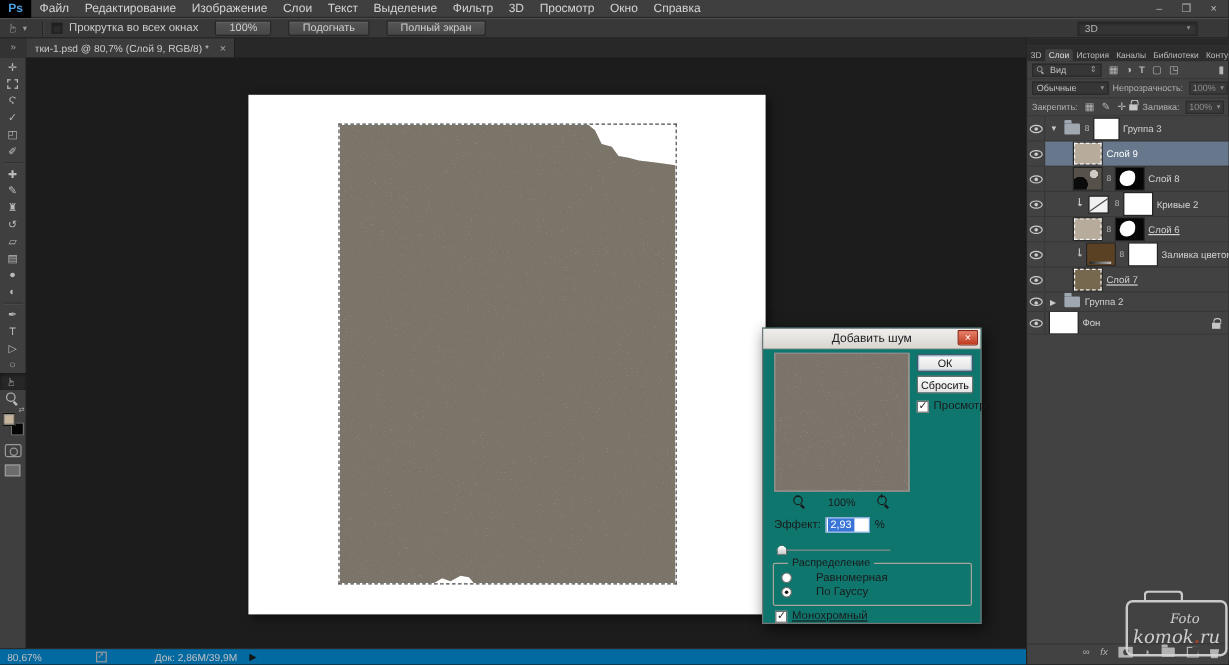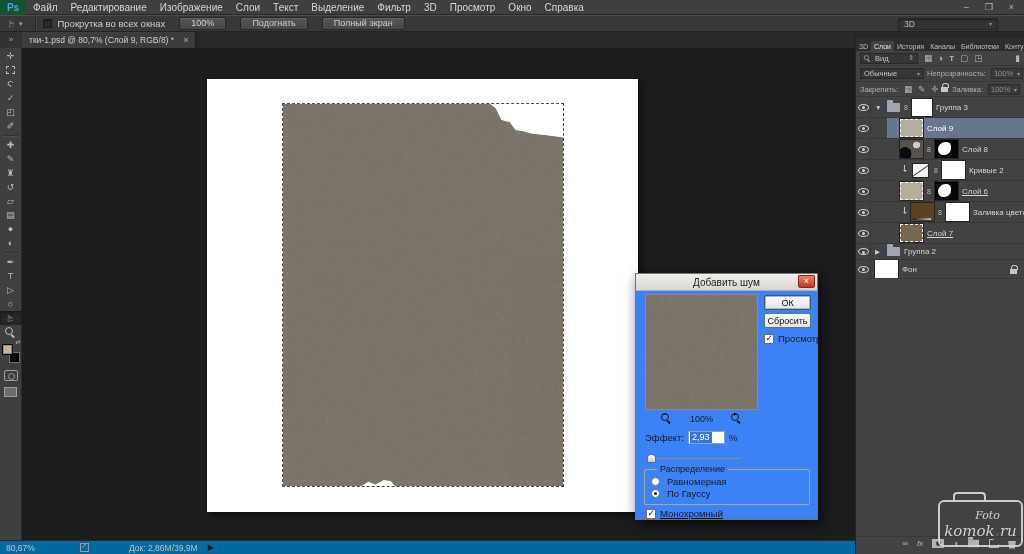--- a/index.html
+++ b/index.html
@@ -4,21 +4,21 @@
 <style>
   * { margin:0; padding:0; box-sizing:border-box; }
   html,body { background:#111; }
   .app { position:relative; width:1024px; height:554px; overflow:hidden;
          font-family:"Liberation Sans","DejaVu Sans",sans-serif; background:#1d1d1d;
          -webkit-user-select:none; user-select:none; }
 
   
   .menubar { position:absolute; left:0; top:0; width:1024px; height:15px; background:#3f3f3f;
              border-bottom:1px solid #2a2a2a; display:flex; align-items:center; font-size:10px; color:#d4d4d4; }
-  .ps-logo { width:26px; height:15px; background:#14532d; color:#4ba3e3; font-weight:bold;
+  .ps-logo { width:26px; height:15px; background:#000000; color:#4ba3e3; font-weight:bold;
              font-size:10px; display:flex; align-items:center; justify-content:center; margin-right:7px; }
   .menus { display:flex; gap:13px; }
   .menus span { cursor:default; }
   .win-controls { margin-left:auto; display:flex; gap:16px; padding-right:10px; color:#b9b9b9; font-size:9px; }
 
   
   .optionsbar { position:absolute; left:0; top:15px; width:1024px; height:17px; background:#383838;
                 border-top:1px solid #4c4c4c; border-bottom:1px solid #232323;
                 display:flex; align-items:center; font-size:9.5px; color:#cccccc; }
   .hand-glyph { margin-left:7px; font-size:10px; color:#cfcfcf; }
@@ -72,21 +72,21 @@
   .canvas-area { position:absolute; left:22px; top:48px; width:833px; height:492px; background:#1c1c1c; }
   .page { position:absolute; left:185px; top:31px; width:431px; height:433px; background:#ffffff;
           box-shadow:3px 3px 7px rgba(0,0,0,.55); }
   .selection { position:absolute; left:75px; top:24px; width:282px; height:384px; border:1px dashed #4b4b4b; }
   .paper { position:absolute; inset:0; background:#b1a697; overflow:hidden;
     clip-path:polygon(0% 0%,74% 0%,76% 1.2%,78% 4.2%,81% 4.8%,83% 6.8%,86% 7.2%,89% 7.8%,94% 8.2%,100% 8.8%,
     100% 100%,40% 100%,38.5% 98.7%,36% 98.4%,33% 99.6%,30.5% 98.9%,28% 100%,0% 100%); }
   .grain-svg { position:absolute; inset:0; width:100%; height:100%; }
 
   
-  .dialog { position:absolute; left:635px; top:273px; width:183px; height:247px; background:#3b82f6;
+  .dialog { position:absolute; left:635px; top:273px; width:183px; height:247px; background:#0f766e;
             border:1px solid #757575; box-shadow:3px 4px 12px rgba(0,0,0,.65); font-size:9.5px; color:#1a1a1a; z-index:20; }
   .dlg-title { height:17px; background:linear-gradient(#f0efed,#d9d6d1); border-bottom:1px solid #b3b0aa;
                display:flex; align-items:center; justify-content:center; font-size:10px; color:#222; position:relative; }
   .dlg-close { position:absolute; right:2px; top:1px; width:17px; height:13px;
                background:linear-gradient(#e8816b,#bf3a20); border:1px solid #8f2613; border-radius:1px 1px 2px 2px;
                color:#fff; font-size:9px; line-height:11px; text-align:center; }
   .preview { position:absolute; left:9px; top:20px; width:113px; height:116px; border:1px solid #8b8b8b;
              background:#b7ac9d; overflow:hidden; }
   .dlg-btn { position:absolute; left:128px; width:47px; height:15px; background:linear-gradient(#fbfbfb,#e3e3e3);
              border:1px solid #707070; border-radius:2px; font-size:9px; font-family:inherit; color:#111; }
@@ -105,21 +105,21 @@
                   align-items:center; padding-left:1px; }
   .effect-sel { background:#3875d7; color:#fff; font-size:9px; padding:0 2px; line-height:11px; }
   .slider { position:absolute; left:11px; top:180px; width:95px; height:9px; }
   .slider .track { position:absolute; left:0; top:4px; width:100%; height:1px; background:#8c8c8c; }
   .slider .thumb { position:absolute; left:0; top:0; width:9px; height:9px;
                    background:linear-gradient(#fdfdfd,#c8c8c8); border:1px solid #6e6e6e;
                    clip-path:polygon(50% 0,100% 40%,100% 100%,0 100%,0 40%); }
   .distbox { position:absolute; left:8px; top:190px; width:166px; height:41px; border:1px solid #a8a49c;
              border-radius:2px; padding:1px 6px; }
   .distbox legend { font-size:9px; padding:0 3px; margin-left:6px; color:#1a1a1a; }
-  .radio-row { display:flex; align-items:center; gap:7px; margin-top:1px; }
+  .radio-row { display:flex; align-items:center; gap:20px; margin-top:1px; }
   .rb { width:9px; height:9px; background:#fff; border:1px solid #6f6f6f; border-radius:50%;
         position:relative; flex:none; }
   .rb.on::after { content:""; position:absolute; left:2px; top:2px; width:3px; height:3px;
                   background:#1a1a1a; border-radius:50%; }
   .mono-row { position:absolute; left:10px; top:234px; }
   .u { text-decoration:underline; }
 
   
   .panel { position:absolute; left:855px; top:32px; width:169px; height:522px; background:#424242;
            border-left:1px solid #232323; }
@@ -143,21 +143,21 @@
             align-items:center; justify-content:space-between; padding:0 2px; color:#8d8d8d; flex:none; margin-left:auto; }
   .valbox.fill { margin-left:2px; }
   .dnarr { font-size:6px; color:#8d8d8d; }
   .lbl-right { margin-left:auto; }
 
   .lrow { display:flex; align-items:stretch; height:21px; border-bottom:1px solid #383838; background:#424242; }
   .lrow.h16 { height:16px; } .lrow.h19 { height:19px; }
   .gut { width:15px; display:flex; align-items:center; justify-content:center;
          border-right:1px solid #383838; flex:none; }
   .lbody { flex:1; display:flex; align-items:center; gap:4px; padding-left:4px; overflow:hidden; }
-  .lbody.indent { padding-left:13px;margin-left:16px; }
+  .lbody.indent { padding-left:24px; }
   .lrow.sel .lbody { background:#67788c; }
   .lname { font-size:8px; color:#d2d2d2; white-space:nowrap; }
   .lrow.sel .lname { color:#fff; }
   .i-eye { width:11px; height:7px; border:1px solid #cdcdcd; border-radius:50%; position:relative; }
   .i-eye::after { content:""; position:absolute; left:3px; top:1.5px; width:3px; height:3px;
                   background:#cdcdcd; border-radius:50%; }
   .tri { font-size:6.5px; color:#c9c9c9; width:8px; flex:none; }
   .i-folder { width:13px; height:9px; background:#9fa8b0; border-radius:1px; position:relative; flex:none; }
   .i-folder::before { content:""; position:absolute; top:-3px; left:0; width:6px; height:3px;
                       background:#9fa8b0; border-radius:1px 1px 0 0; }

